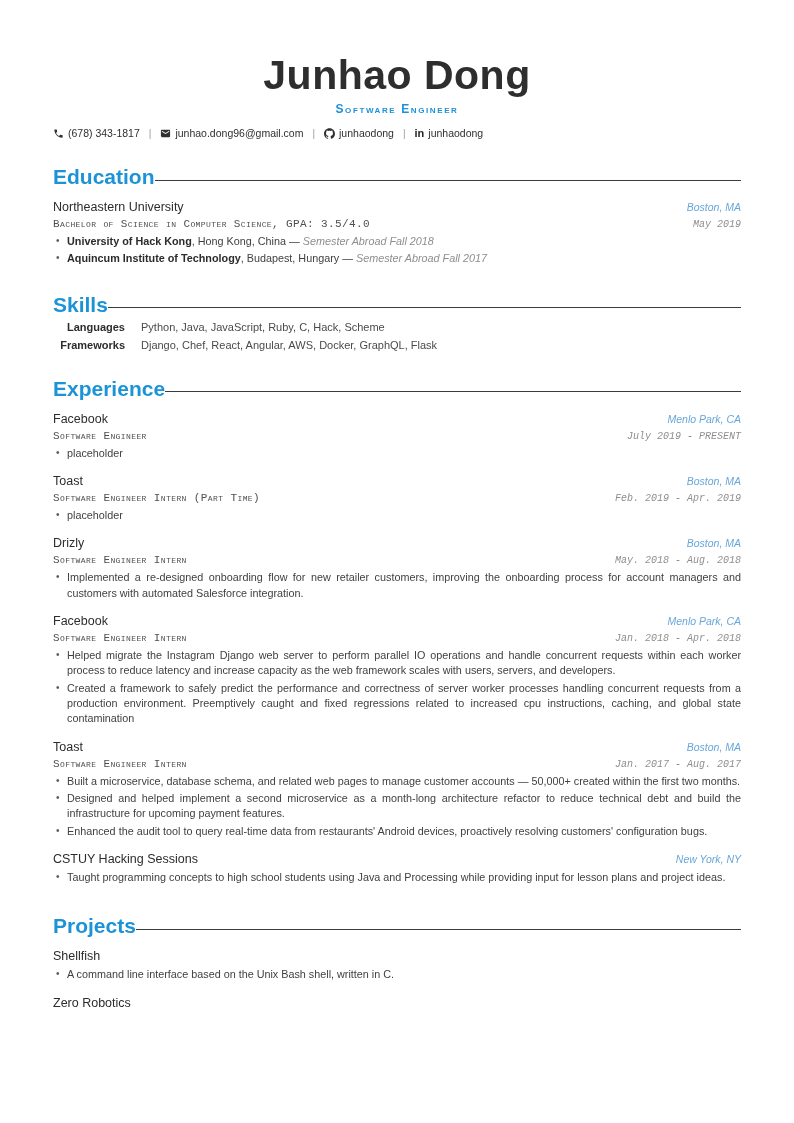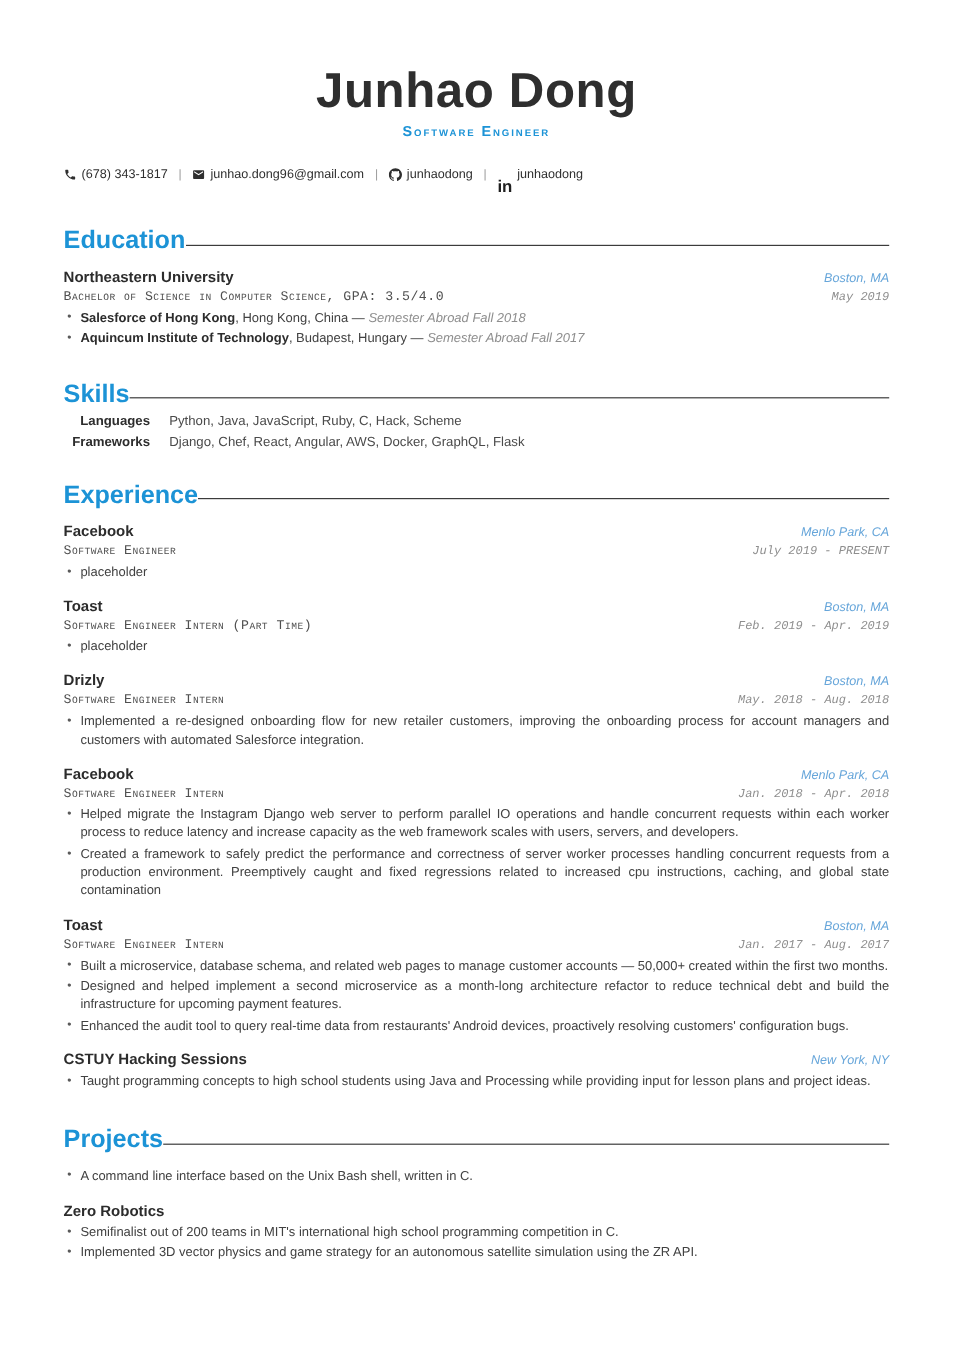--- a/index.html
+++ b/index.html
@@ -23,35 +23,35 @@
     font-variant: small-caps; letter-spacing: 1.6px;
     font-size: 12px; font-weight: bold; color: var(--accent);
   }
   .contact {
     margin-top: 11px; font-size: 10.5px; color: #2f2f2f;
     display: flex; justify-content: flex-start; align-items: center; gap: 9px;
   }
   .contact .item { display: inline-flex; align-items: center; gap: 4px; }
   .contact .sep { color: #9a9a9a; font-size: 10px; }
   .contact svg { width: 11px; height: 11px; fill: #2f2f2f; display: block; }
-  .contact .in { font-weight: bold; font-size: 14px; color: #1f1f1f; letter-spacing: 0; margin-top: 20px; }
+  .contact .in { font-weight: bold; font-size: 11px; color: #1f1f1f; letter-spacing: 0; }
 
   
   :root { --accent: #1c93d6; --loc: #67a6da; --muted: #8e8e8e; --rule: #3c3c3c; }
   .section { margin-top: 27px; }
   .sec-head { display: flex; align-items: center; }
   .sec-head h2 {
     font-size: 21px; font-weight: bold; color: var(--accent);
     line-height: 1; white-space: nowrap;
   }
   .sec-rule { flex: 1; border-top: 1.5px solid var(--rule); margin-top: 7px; }
 
   .entry { margin-top: 13px; }
   .entry-row { display: flex; justify-content: space-between; align-items: baseline; }
-  .entry-title { font-size: 12.5px; font-weight: bold; color: #2c2c2c; }
+  .entry-title { font-size: 12.5px; font-weight: normal; color: #2c2c2c; }
   .entry-loc { font-size: 10.5px; font-style: italic; color: var(--loc); white-space: nowrap; }
   .entry-sub { display: flex; justify-content: space-between; align-items: baseline; margin-top: 4px; font-family: Liberation Mono, monospace; }
   .entry-role {
     font-variant: small-caps; letter-spacing: 0.4px;
     font-size: 11px; color: #4f4f4f;
   }
   .entry-date { font-size: 10px; font-style: italic; color: var(--muted); white-space: nowrap; }
 
   ul.bullets { list-style: none; margin-top: 4px; }
   ul.bullets li {
@@ -126,21 +126,21 @@
     <div class="entry">
       <div class="entry-row">
         <span class="entry-title">Northeastern University</span>
         <span class="entry-loc">Boston, MA</span>
       </div>
       <div class="entry-sub">
         <span class="degree">Bachelor of Science in Computer Science, GPA: 3.5/4.0</span>
         <span class="entry-date">May 2019</span>
       </div>
       <ul class="bullets">
-        <li><span class="b">Salesforce of Hong Kong</span><span>, Hong Kong, China — </span><span class="it">Semester Abroad Fall 2018</span></li>
+        <li><span class="b">University of Hack Kong</span><span>, Hong Kong, China — </span><span class="it">Semester Abroad Fall 2018</span></li>
         <li><span class="b">Aquincum Institute of Technology</span><span>, Budapest, Hungary — </span><span class="it">Semester Abroad Fall 2017</span></li>
       </ul>
     </div>
   </div>
 
   <div class="section">
     <div class="sec-head">
       <h2>Skills</h2>
       <div class="sec-rule"></div>
     </div>
@@ -244,29 +244,28 @@
     </div>
   </div>
 
   <div class="section" style="margin-top: 30px;">
     <div class="sec-head">
       <h2>Projects</h2>
       <div class="sec-rule"></div>
     </div>
 
     <div class="entry">
+      <div class="entry-row">
+        <span class="entry-title">Shellfish</span>
+      </div>
       <ul class="bullets">
         <li>A command line interface based on the Unix Bash shell, written in C.</li>
       </ul>
     </div>
 
     <div class="entry">
       <div class="entry-row">
         <span class="entry-title">Zero Robotics</span>
       </div>
-      <ul class="bullets">
-        <li>Semifinalist out of 200 teams in MIT's international high school programming competition in C.</li>
-        <li>Implemented 3D vector physics and game strategy for an autonomous satellite simulation using the ZR API.</li>
-      </ul>
     </div>
   </div>
 
 </div>
 
 </body></html>

